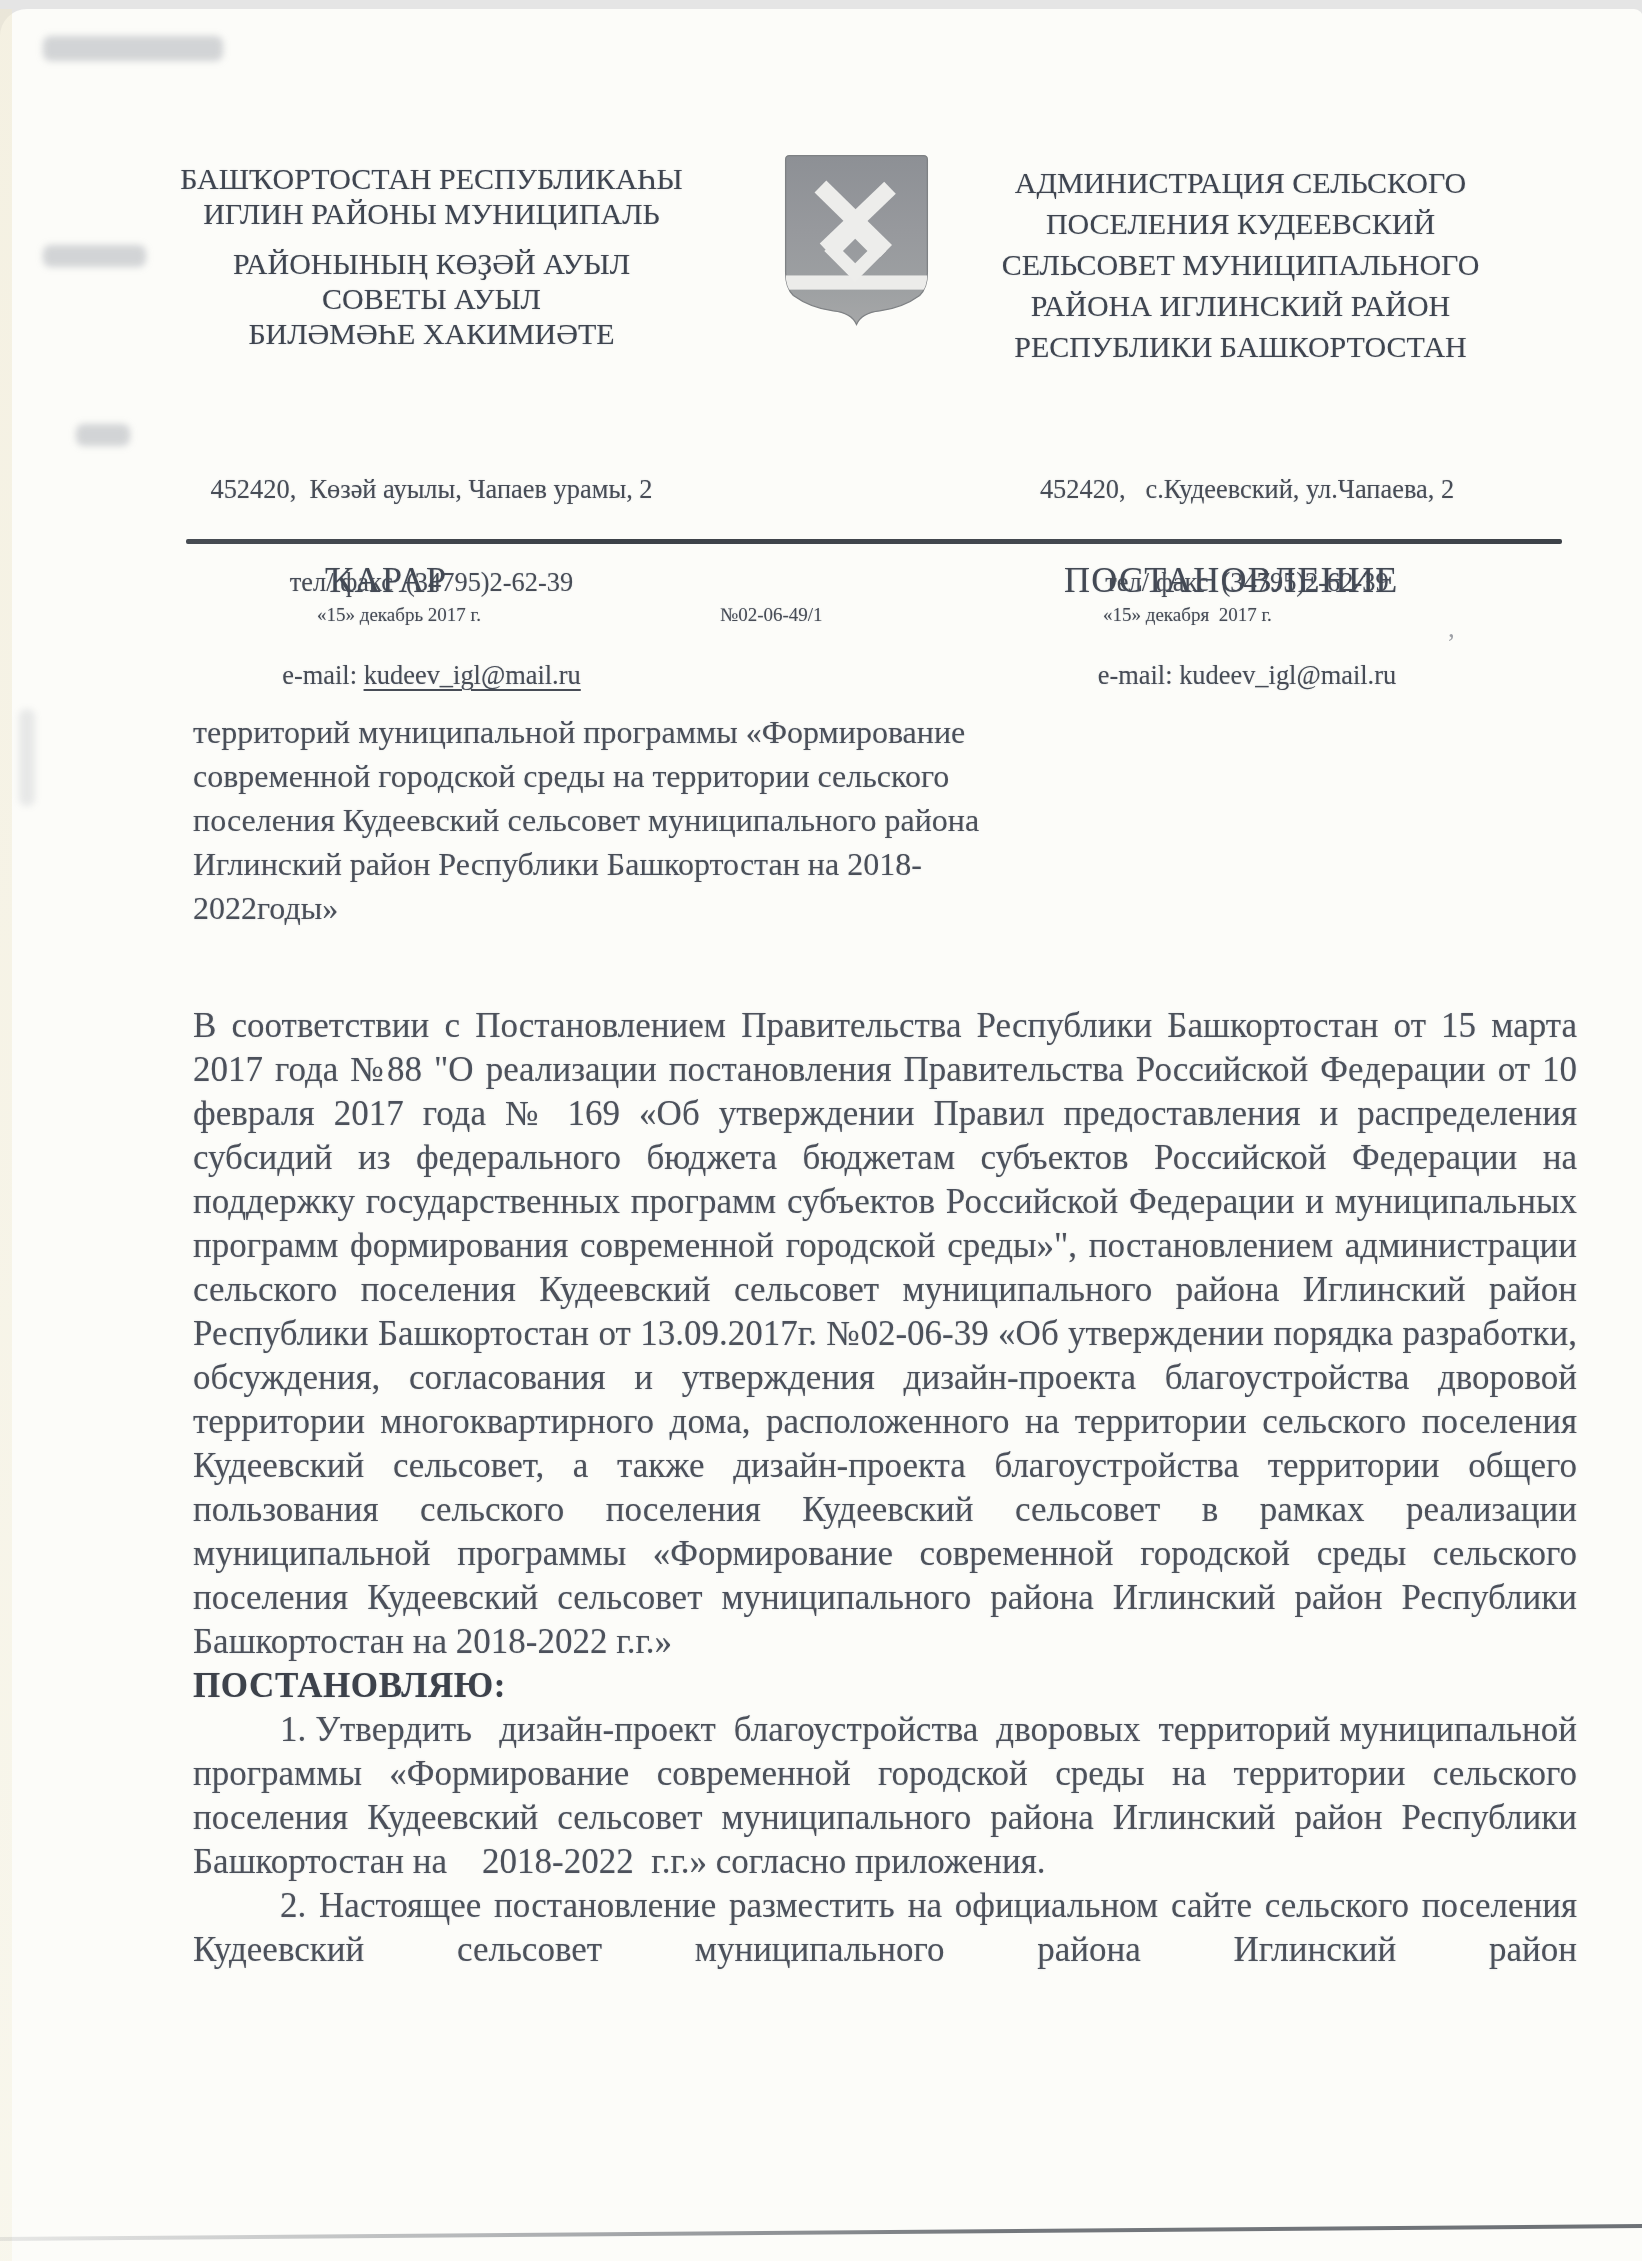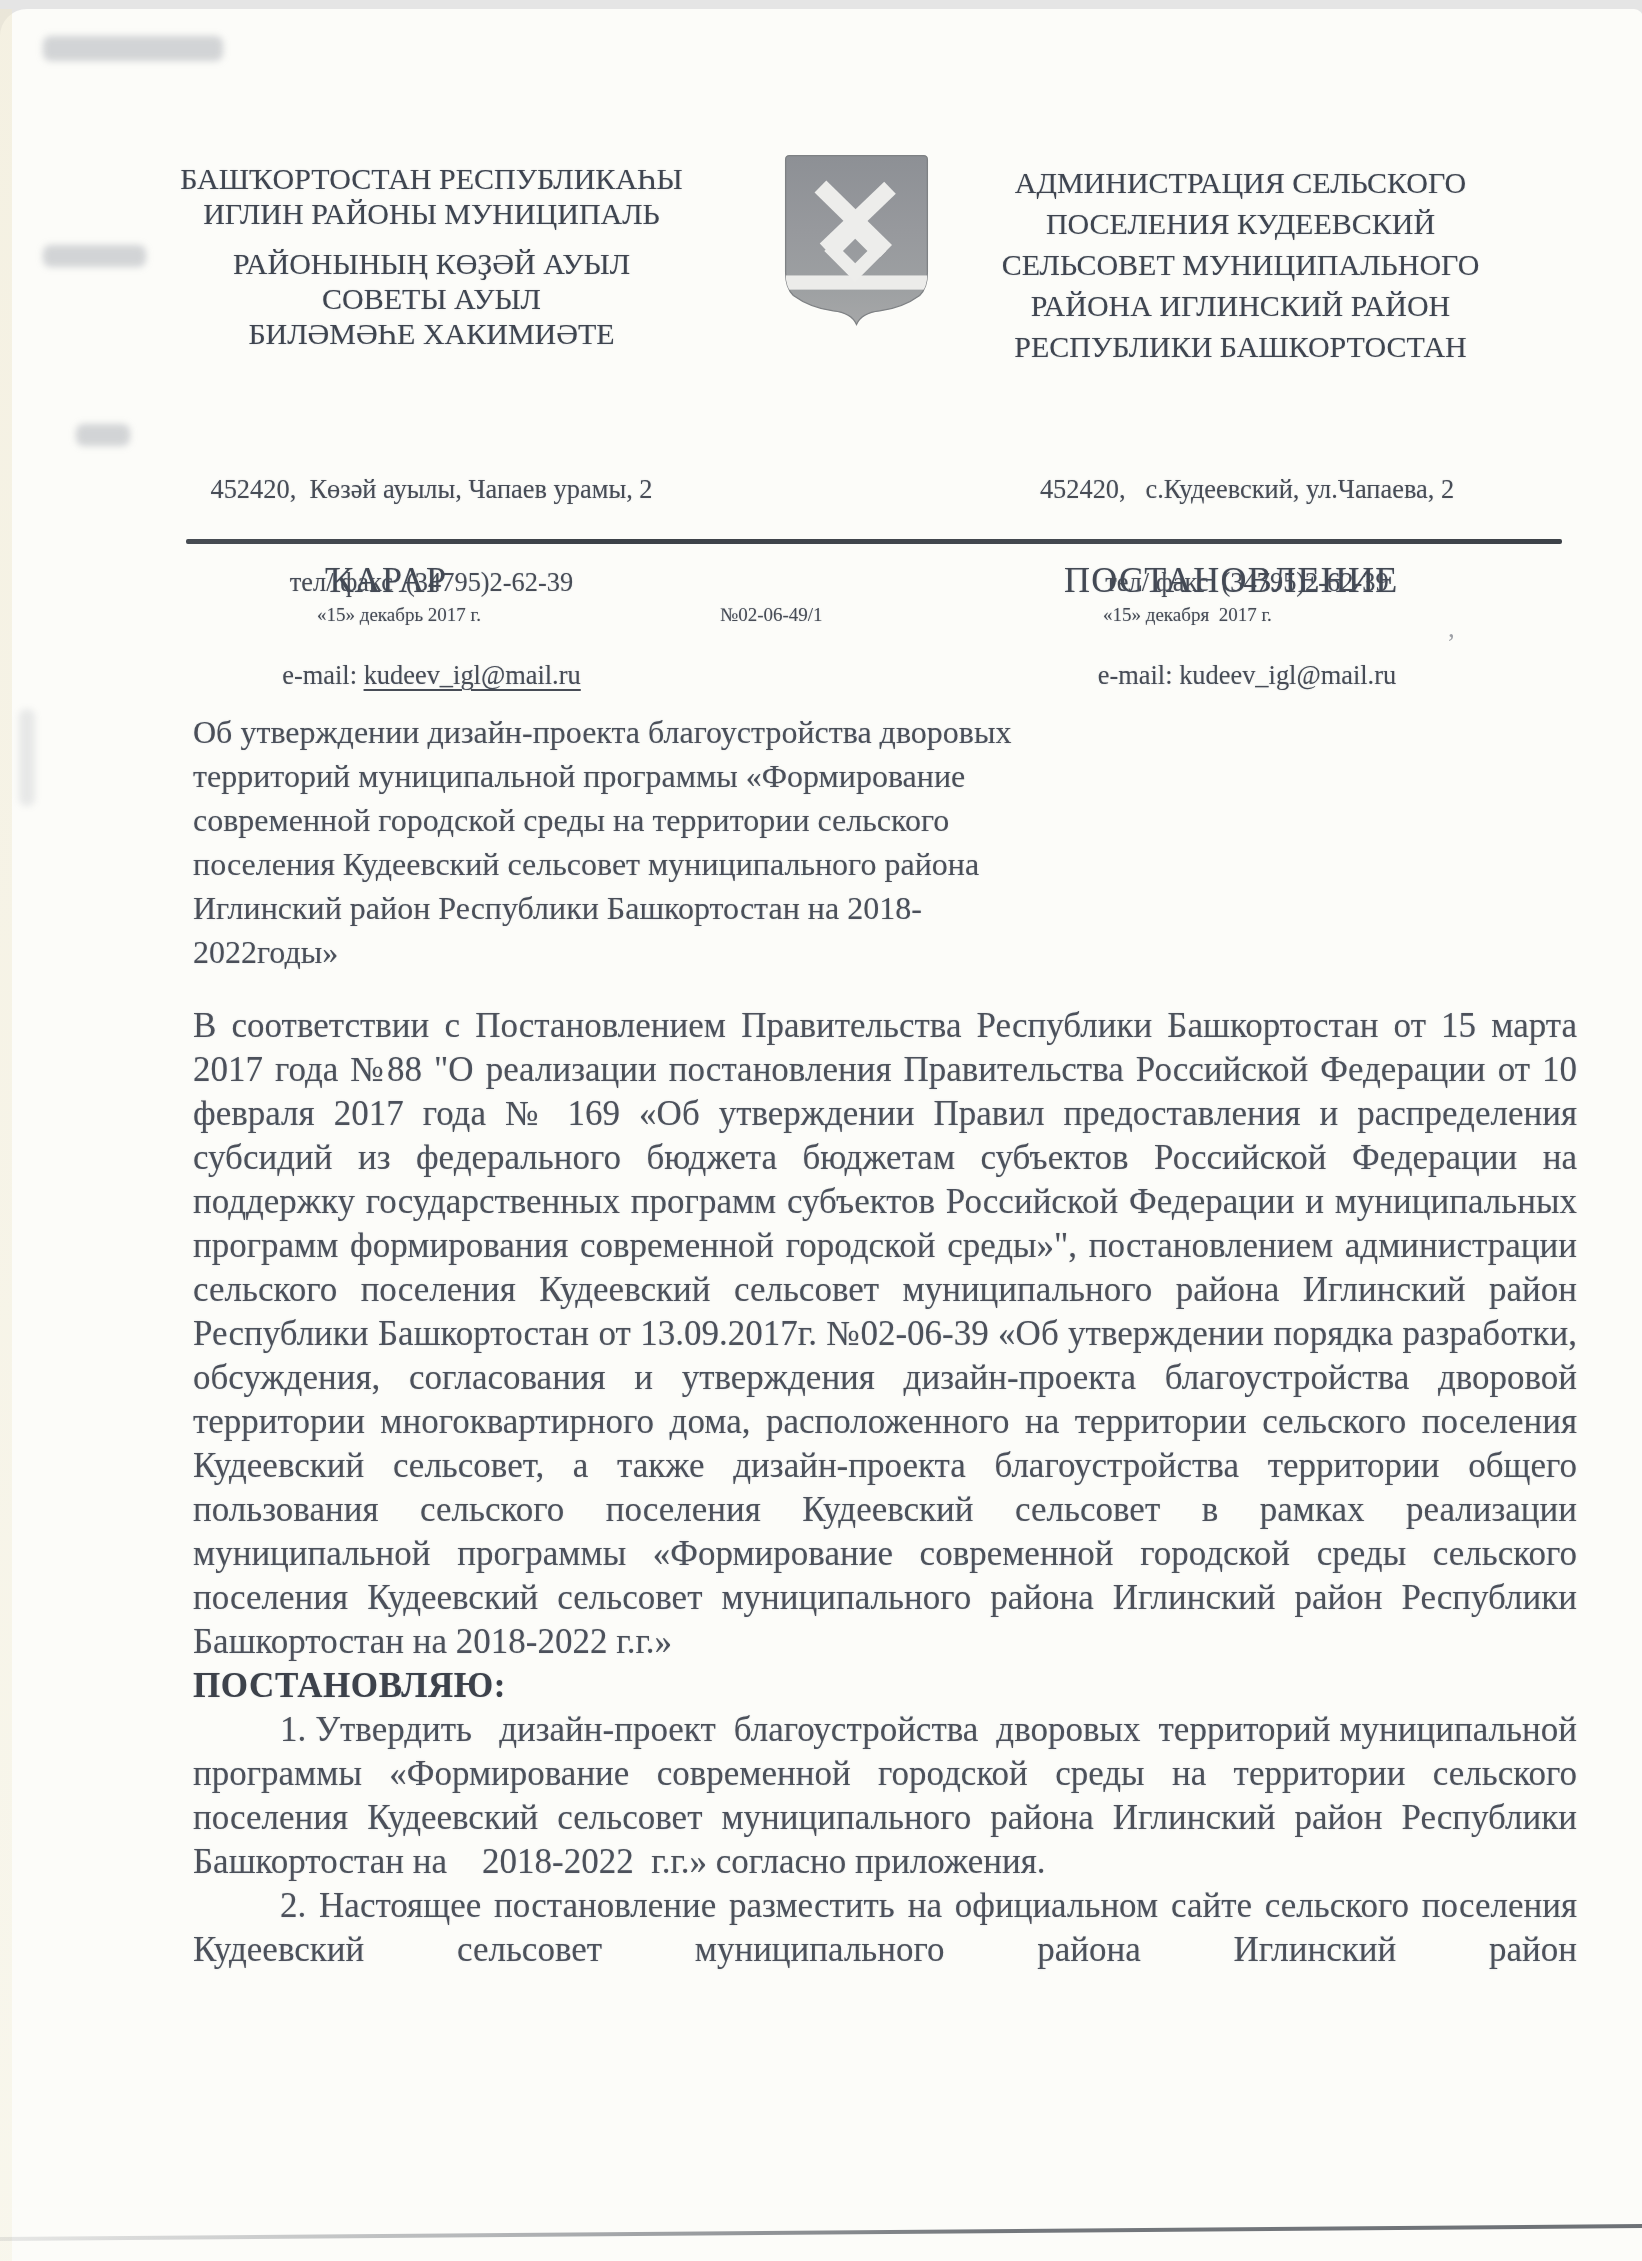--- a/index.html
+++ b/index.html
@@ -136,21 +136,20 @@
 
   <div class="doctype left ink">ҠАРАР</div>
   <div class="doctype right ink">ПОСТАНОВЛЕНИЕ</div>
 
   <div class="docmeta meta-date-left ink">«15» декабрь 2017 г.</div>
   <div class="docmeta meta-number ink">№02-06-49/1</div>
   <div class="docmeta meta-date-right ink">«15» декабря  2017 г.</div>
   <div class="stray">,</div>
 
   <div class="title ink">
-    <div class="l">Об утверждении дизайн-проекта благоустройства дворовых</div>
     <div class="l">территорий муниципальной программы «Формирование</div>
     <div class="l">современной городской среды на территории сельского</div>
     <div class="l">поселения Кудеевский сельсовет муниципального района</div>
     <div class="l">Иглинский район Республики Башкортостан на 2018-</div>
     <div class="l">2022годы»</div>
   </div>
 
   <div class="bodyflow ink">
     <p>В соответствии с Постановлением Правительства Республики Башкортостан от 15 марта 2017 года №88 "О реализации постановления Правительства Российской Федерации от 10 февраля 2017 года № 169 «Об утверждении Правил предоставления и распределения субсидий из федерального бюджета бюджетам субъектов Российской Федерации на поддержку государственных программ субъектов Российской Федерации и муниципальных программ формирования современной городской среды»", постановлением администрации сельского поселения Кудеевский сельсовет муниципального района Иглинский район Республики Башкортостан от 13.09.2017г. №02-06-39 «Об утверждении порядка разработки, обсуждения, согласования и утверждения дизайн-проекта благоустройства дворовой территории многоквартирного дома, расположенного на территории сельского поселения Кудеевский сельсовет, а также дизайн-проекта благоустройства территории общего пользования сельского поселения Кудеевский сельсовет в рамках реализации муниципальной программы «Формирование современной городской среды сельского поселения Кудеевский сельсовет муниципального района Иглинский район Республики Башкортостан на 2018-2022 г.г.»</p>
     <p class="resolve">ПОСТАНОВЛЯЮ:</p>

